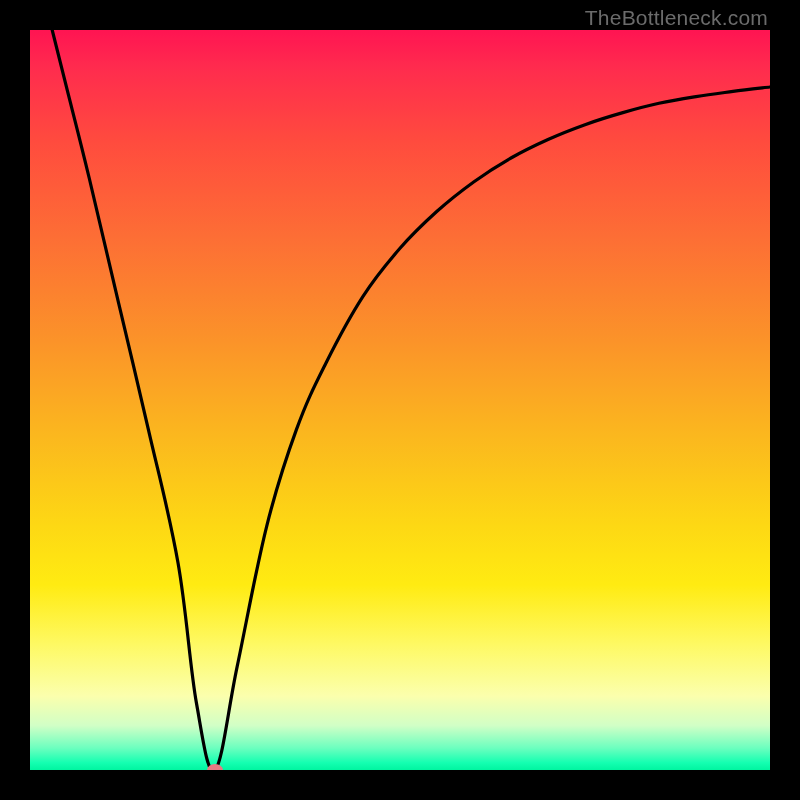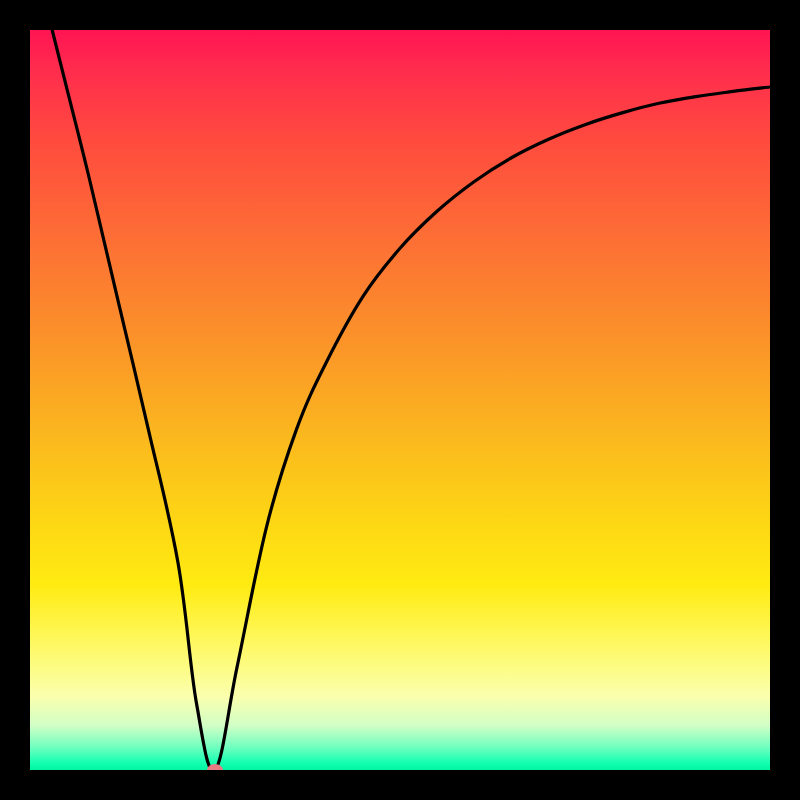--- a/index.html
+++ b/index.html
@@ -83,13 +83,14 @@
   <div class="plot-area">
     <div class="gradient-bg"></div>
 
     <svg class="curve-svg" viewBox="0 0 740 740" preserveAspectRatio="none">
       <path id="curve-path" fill="none" stroke="#000" stroke-width="3.2" stroke-linejoin="round" stroke-linecap="round" d="M 22.2 0.0 C 24.9 10.7, 30.3 32.6, 37.0 59.2 C 43.7 85.8, 49.9 109.4, 59.2 148.0 C 68.5 186.6, 78.1 228.5, 88.8 273.8 C 99.5 319.1, 107.7 353.0, 118.4 399.6 C 129.1 446.2, 139.3 483.5, 148.0 532.8 C 156.7 582.1, 159.8 636.1, 166.5 673.4 C 173.2 710.7, 177.7 746.7, 185.0 740.0 C 192.3 733.3, 197.9 680.4, 207.2 636.4 C 216.5 592.4, 226.1 538.4, 236.8 495.8 C 247.5 453.2, 255.7 428.9, 266.4 399.6 C 277.1 370.3, 284.0 357.0, 296.0 333.0 C 308.0 309.0, 319.7 287.0, 333.0 266.4 C 346.3 245.8, 356.7 233.6, 370.0 218.3 C 383.3 203.0, 393.7 193.3, 407.0 181.3 C 420.3 169.3, 430.7 161.3, 444.0 151.7 C 457.3 142.1, 467.7 135.6, 481.0 128.0 C 494.3 120.4, 504.7 115.5, 518.0 109.5 C 531.3 103.5, 541.7 99.5, 555.0 94.7 C 568.3 89.9, 578.7 86.7, 592.0 82.9 C 605.3 79.0, 615.7 76.2, 629.0 73.3 C 642.3 70.3, 652.7 68.7, 666.0 66.6 C 679.3 64.5, 689.7 63.2, 703.0 61.4 C 716.3 59.7, 733.3 57.8, 740.0 57.0"></path>
     </svg>
 
     <div id="marker" class="marker" style="left: 185px; top: 740px; background: rgb(232, 122, 131);"></div>
   </div>
 
+  <div class="watermark">TheBottleneck.com</div>
 </div>
 
 </body></html>

